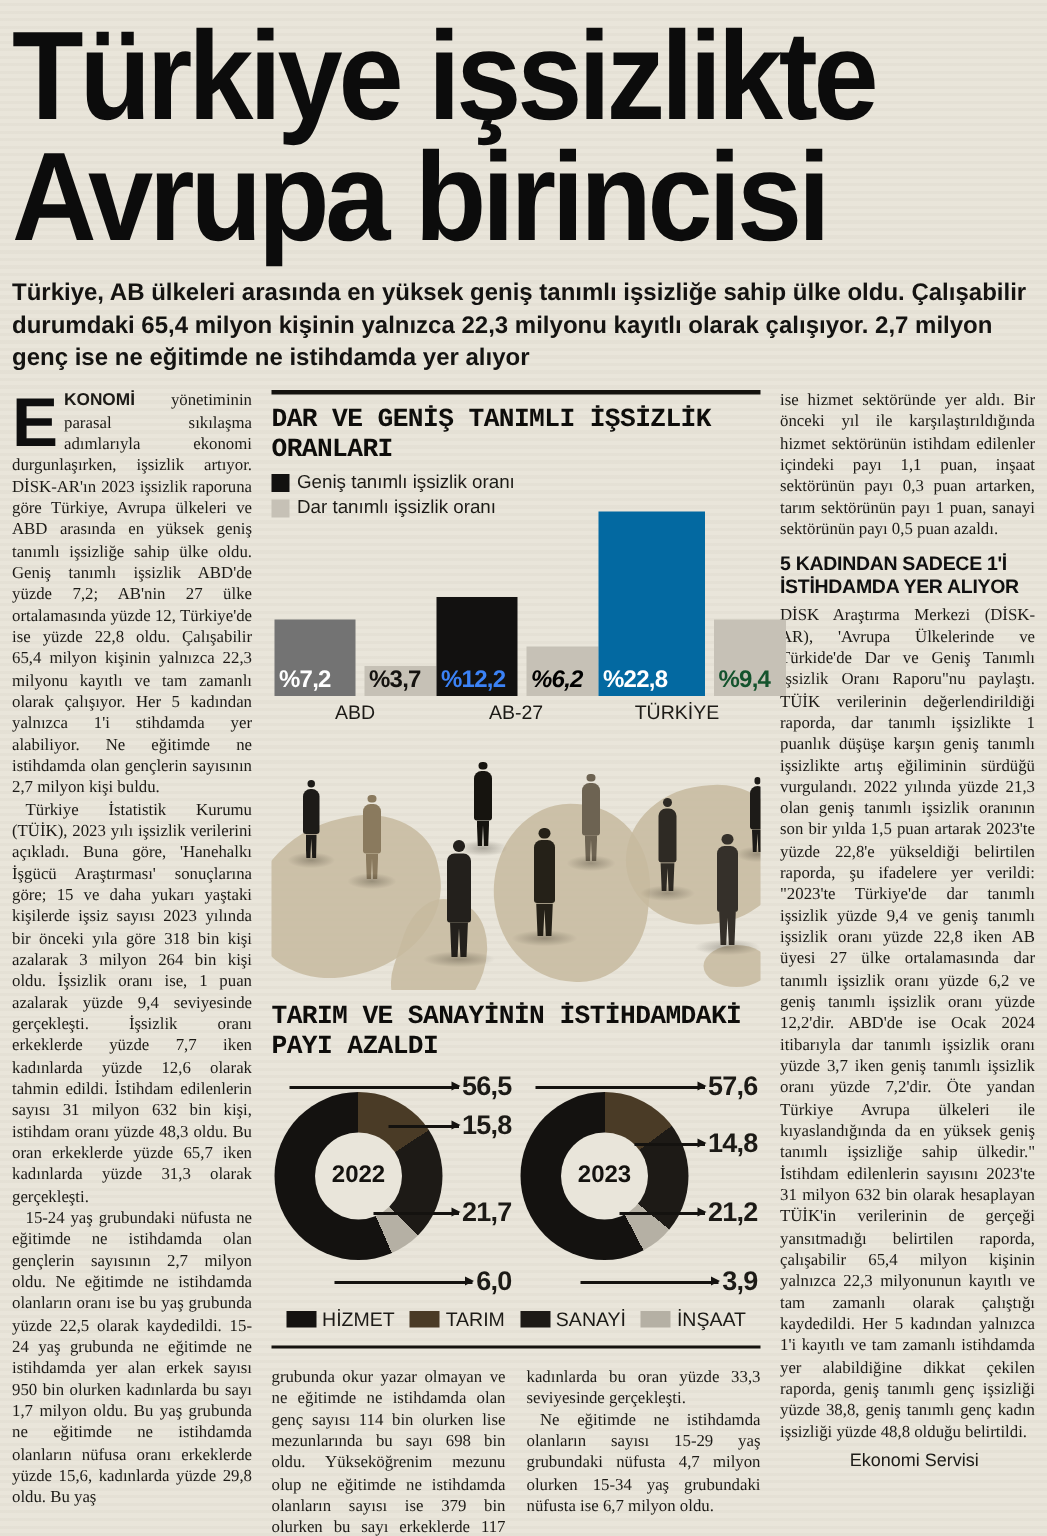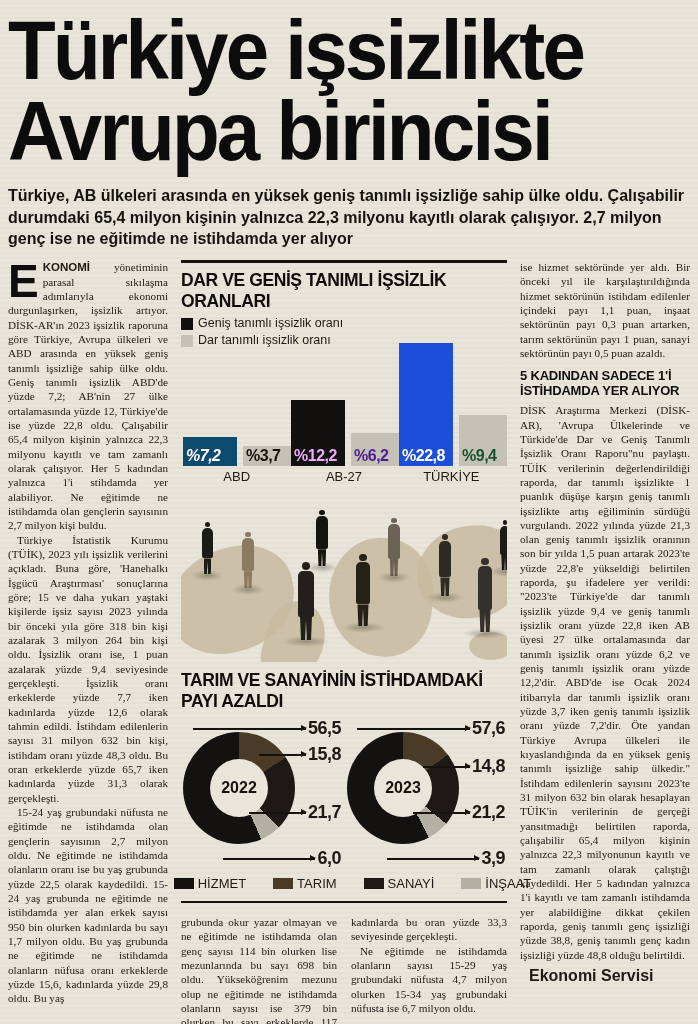--- a/index.html
+++ b/index.html
@@ -32,26 +32,26 @@
   .col p + p { text-indent:9px; }
   .col h3 {
     font-family:"Liberation Sans", sans-serif; font-size:13px; line-height:1.15;
     letter-spacing:-.2px; margin:9px 0 4px 0; color:#101010; text-align:left;
   }
   .dropcap {
     float:left; font-family:"Liberation Sans", sans-serif; font-weight:700;
     font-size:46px; line-height:.8; padding:3px 4px 0 0; color:#0e0e0e;
   }
   .leadword { font-family:"Liberation Sans", sans-serif; font-weight:700; font-size:11.5px; }
-  .byline { font-family:"Liberation Sans", sans-serif; font-weight:700; font-size:16px; margin-top:4px; text-align:left; }
+  .byline { font-family:"Liberation Sans", sans-serif; font-weight:400; font-size:12px; margin-top:4px; text-align:center; }
 
   
   .topline { border-top:3px solid #15130f; margin-bottom:7px; }
   .gtitle {
-    font-family:Liberation Sans, sans-serif; font-weight:700;
+    font-family:Liberation Mono, monospace; font-weight:700;
     font-size:17.5px; letter-spacing:-.4px; color:#0e0d0b; margin-bottom:4px; text-align:left;
   }
   .bar-area { position:relative; height:150px; margin-top:2px; }
   .bar-legend { position:absolute; top:0; left:0; font-family:"Liberation Sans", sans-serif; font-size:12.5px; }
   .bar-legend .li { display:flex; align-items:flex-end; gap:5px; margin-bottom:3px; }
   .bar-legend .sq { width:12px; height:12px; display:inline-block; }
   .bar-groups { position:absolute; inset:0; display:flex; justify-content:space-between; align-items:flex-end; padding:0 2px; }
   .bar-group { display:flex; flex-direction:column; align-items:center; }
   .bar-pair { display:flex; align-items:flex-end; gap:6px; height:132px; }
   .bar { position:relative; }
@@ -80,21 +80,21 @@
     background:#e9e5da; display:flex; align-items:center; justify-content:center; }
   .hole span { font-family:"Liberation Sans", sans-serif; font-weight:700; font-size:16px; color:#14120f; }
   .callout { position:absolute; right:0; display:flex; align-items:center; }
   .callout .cl { flex:1; border-top:2px solid #14120f; position:relative; margin-right:2px; }
   .callout .cl::after { content:''; position:absolute; right:-1px; top:-4.5px;
     border-left:6px solid #14120f; border-top:3.5px solid transparent; border-bottom:3.5px solid transparent; }
   .callout b { font-family:"Liberation Sans", sans-serif; font-weight:700; font-size:18px; letter-spacing:-.5px; }
 
   .donut-legend { display:flex; justify-content:center; gap:10px; margin:6px 0 2px 0;
     font-family:"Liberation Sans", sans-serif; font-size:13px; }
-  .donut-legend .li { display:flex; align-items:center; gap:4px;margin-left:17px; }
+  .donut-legend .li { display:flex; align-items:center; gap:4px; }
   .donut-legend .sq { width:20px; height:11px; display:inline-block; }
 
   .bottomline { border-top:2px solid #15130f; margin:10px 0 12px 0; }
   .two-col { display:grid; grid-template-columns:1fr 1fr; column-gap:14px; }
 </style>
 </head>
 <body>
 
 <div class="page">
 
@@ -121,41 +121,41 @@
               <span>Geniş tanımlı işsizlik oranı</span>
             </div>
             <div class="li">
               <span class="sq" style="background: rgb(198, 193, 182);"></span>
               <span>Dar tanımlı işsizlik oranı</span>
             </div>
           </div>
         <div class="bar-groups" id="barGroups">
             <div class="bar-group">
               <div class="bar-pair">
-                <div class="bar" style="width: 54px; height: 29px; background: #0c4a6e; font-style: italic;">
+                <div class="bar" style="width: 54px; height: 51px; background: #737373;">
                   <span class="v" style="color: rgb(255, 255, 255);">%7,2</span>
                 </div>
                 <div class="bar" style="width: 48px; height: 20px; background: rgb(198, 193, 182);">
                   <span class="v" style="color: rgb(20, 18, 15);">%3,7</span>
                 </div>
               </div>
             </div>
             <div class="bar-group">
               <div class="bar-pair">
                 <div class="bar" style="width: 54px; height: 66px; background: rgb(18, 17, 16);">
-                  <span class="v" style="color: #f0abfc;">%12,2</span>
+                  <span class="v" style="color: #3b82f6;">%12,2</span>
                 </div>
                 <div class="bar" style="width: 48px; height: 33px; background: rgb(198, 193, 182);">
-                  <span class="v" style="color: #4c1d95;">%6,2</span>
+                  <span class="v" style="color: #000000; font-style: italic;">%6,2</span>
                 </div>
               </div>
             </div>
             <div class="bar-group">
               <div class="bar-pair">
-                <div class="bar" style="width: 54px; height: 123px; background: #1d4ed8;">
+                <div class="bar" style="width: 71px; height: 123px; background: #0369a1;">
                   <span class="v" style="color: rgb(255, 255, 255);">%22,8</span>
                 </div>
                 <div class="bar" style="width: 48px; height: 51px; background: rgb(198, 193, 182);">
                   <span class="v" style="color: #14532d;">%9,4</span>
                 </div>
               </div>
             </div>
           </div>
       </div>
       <div class="bar-cats" id="barCats">

